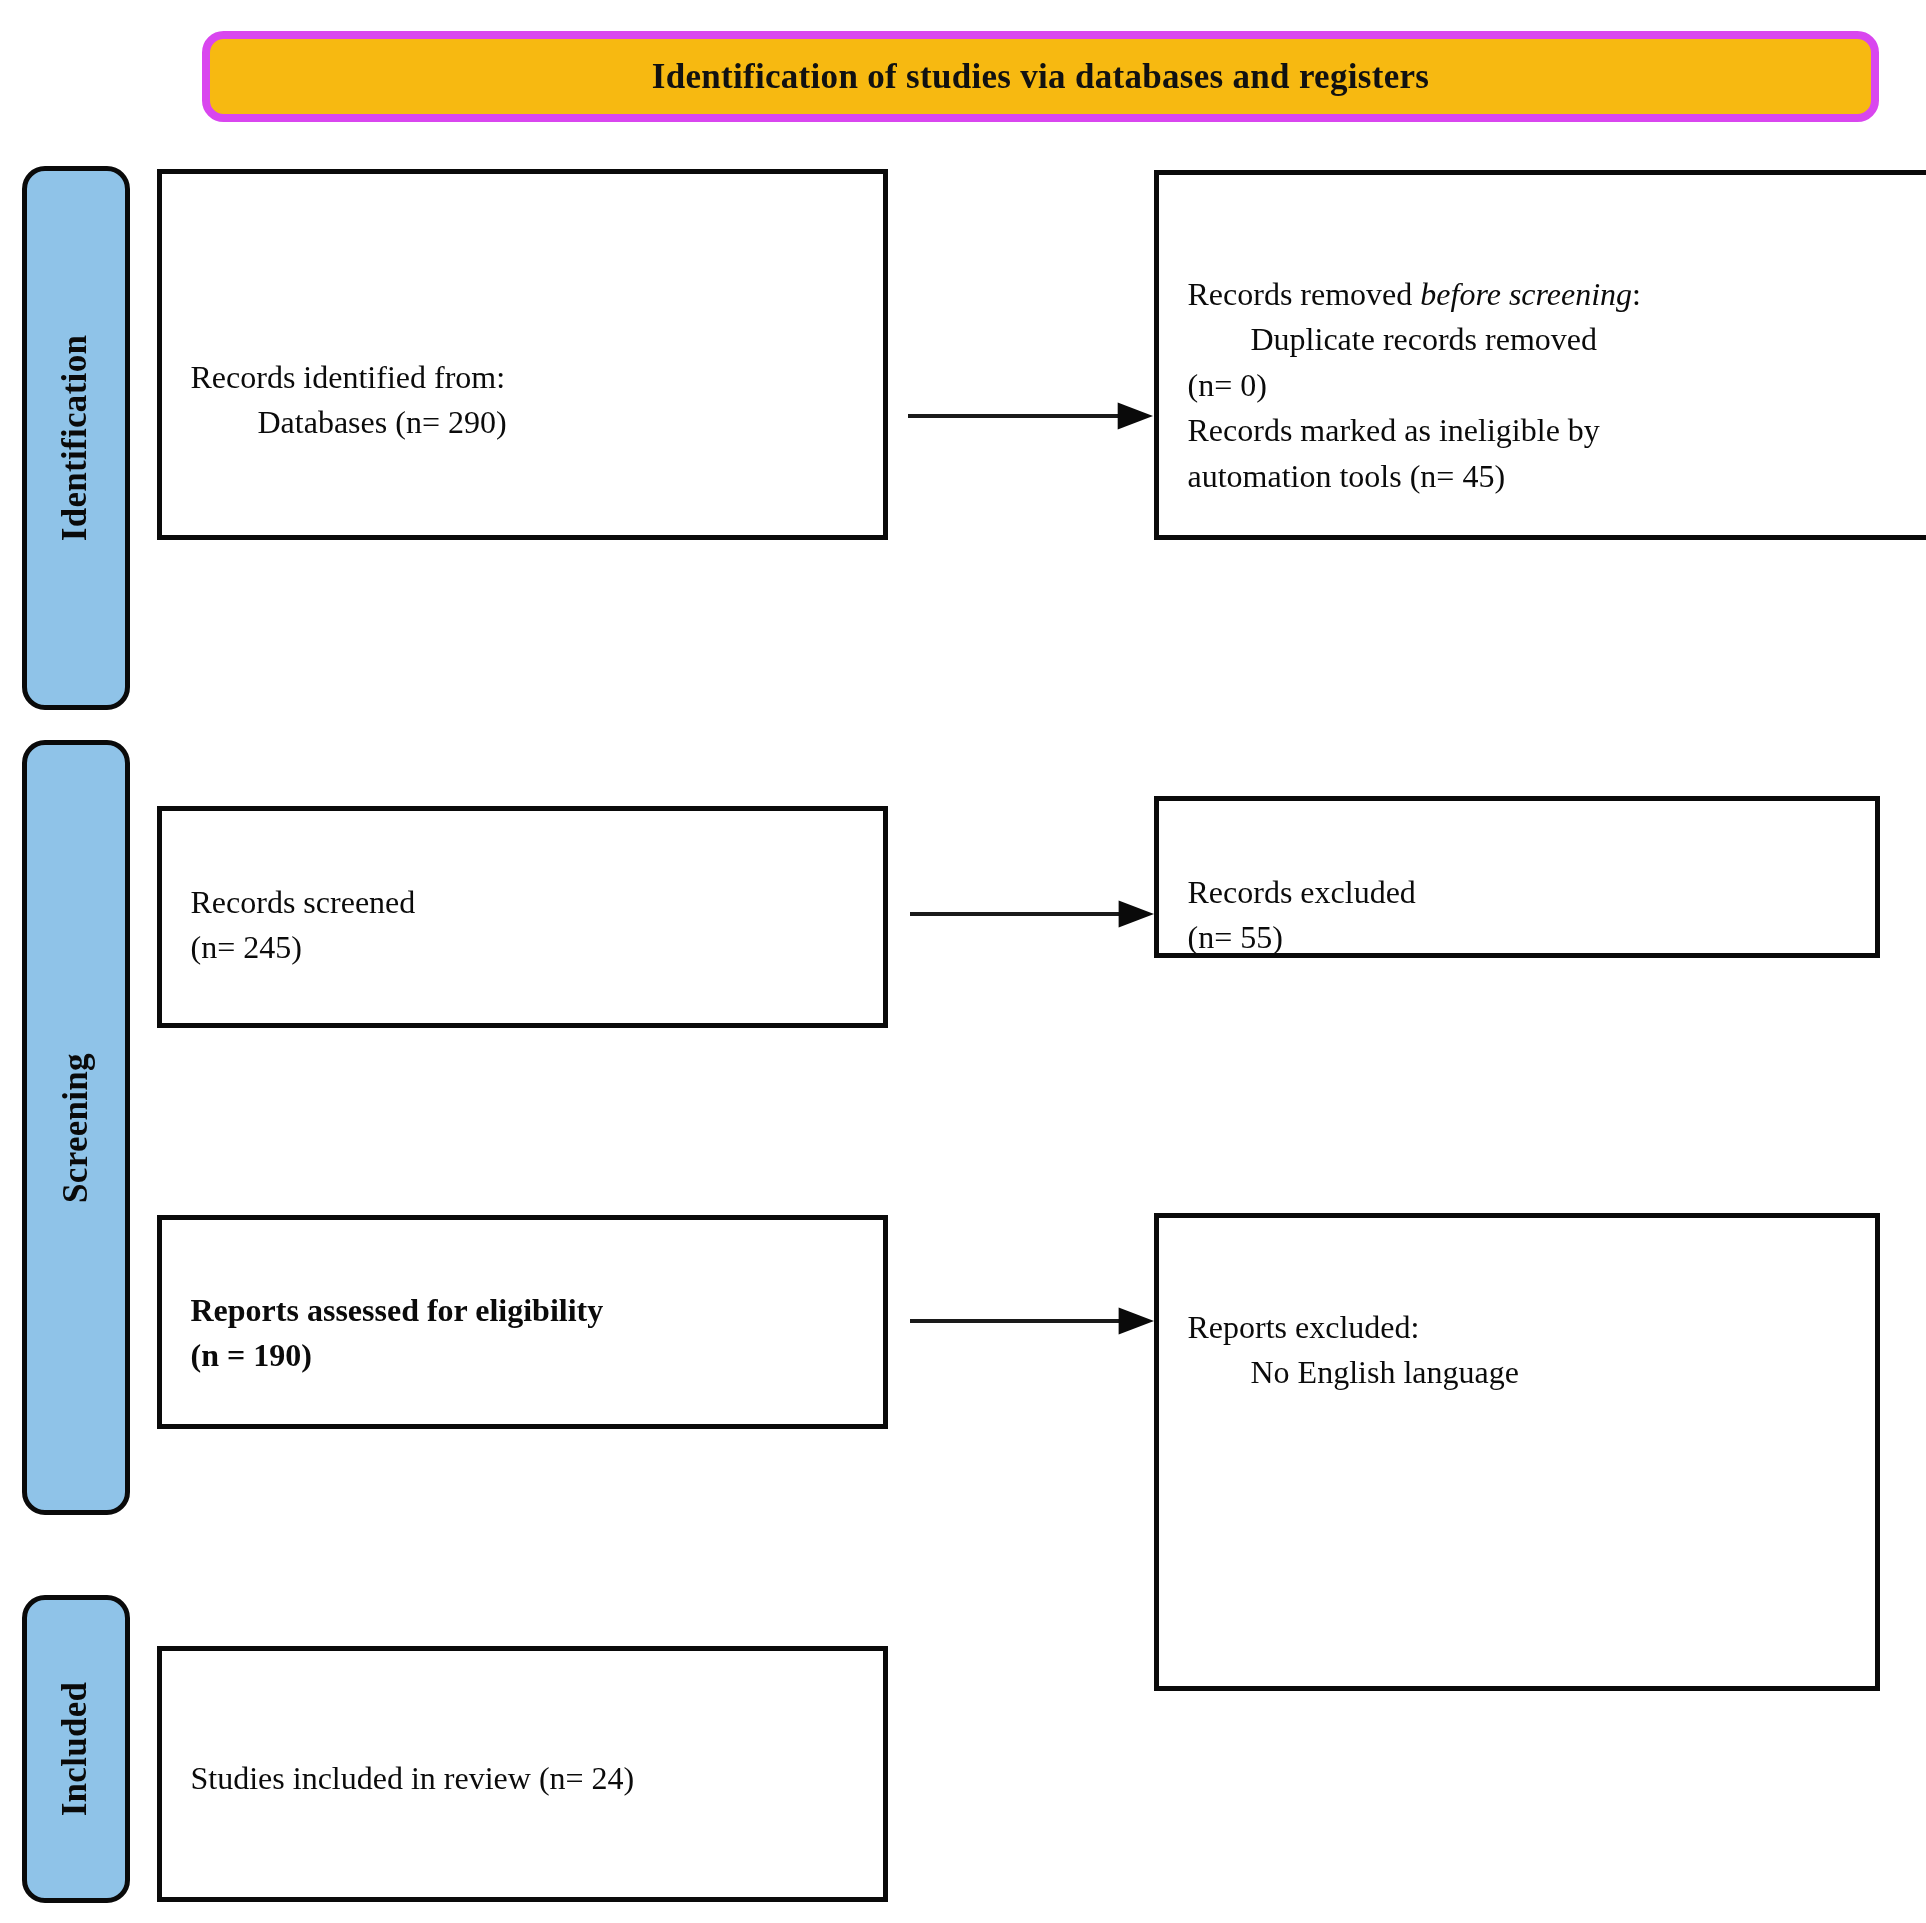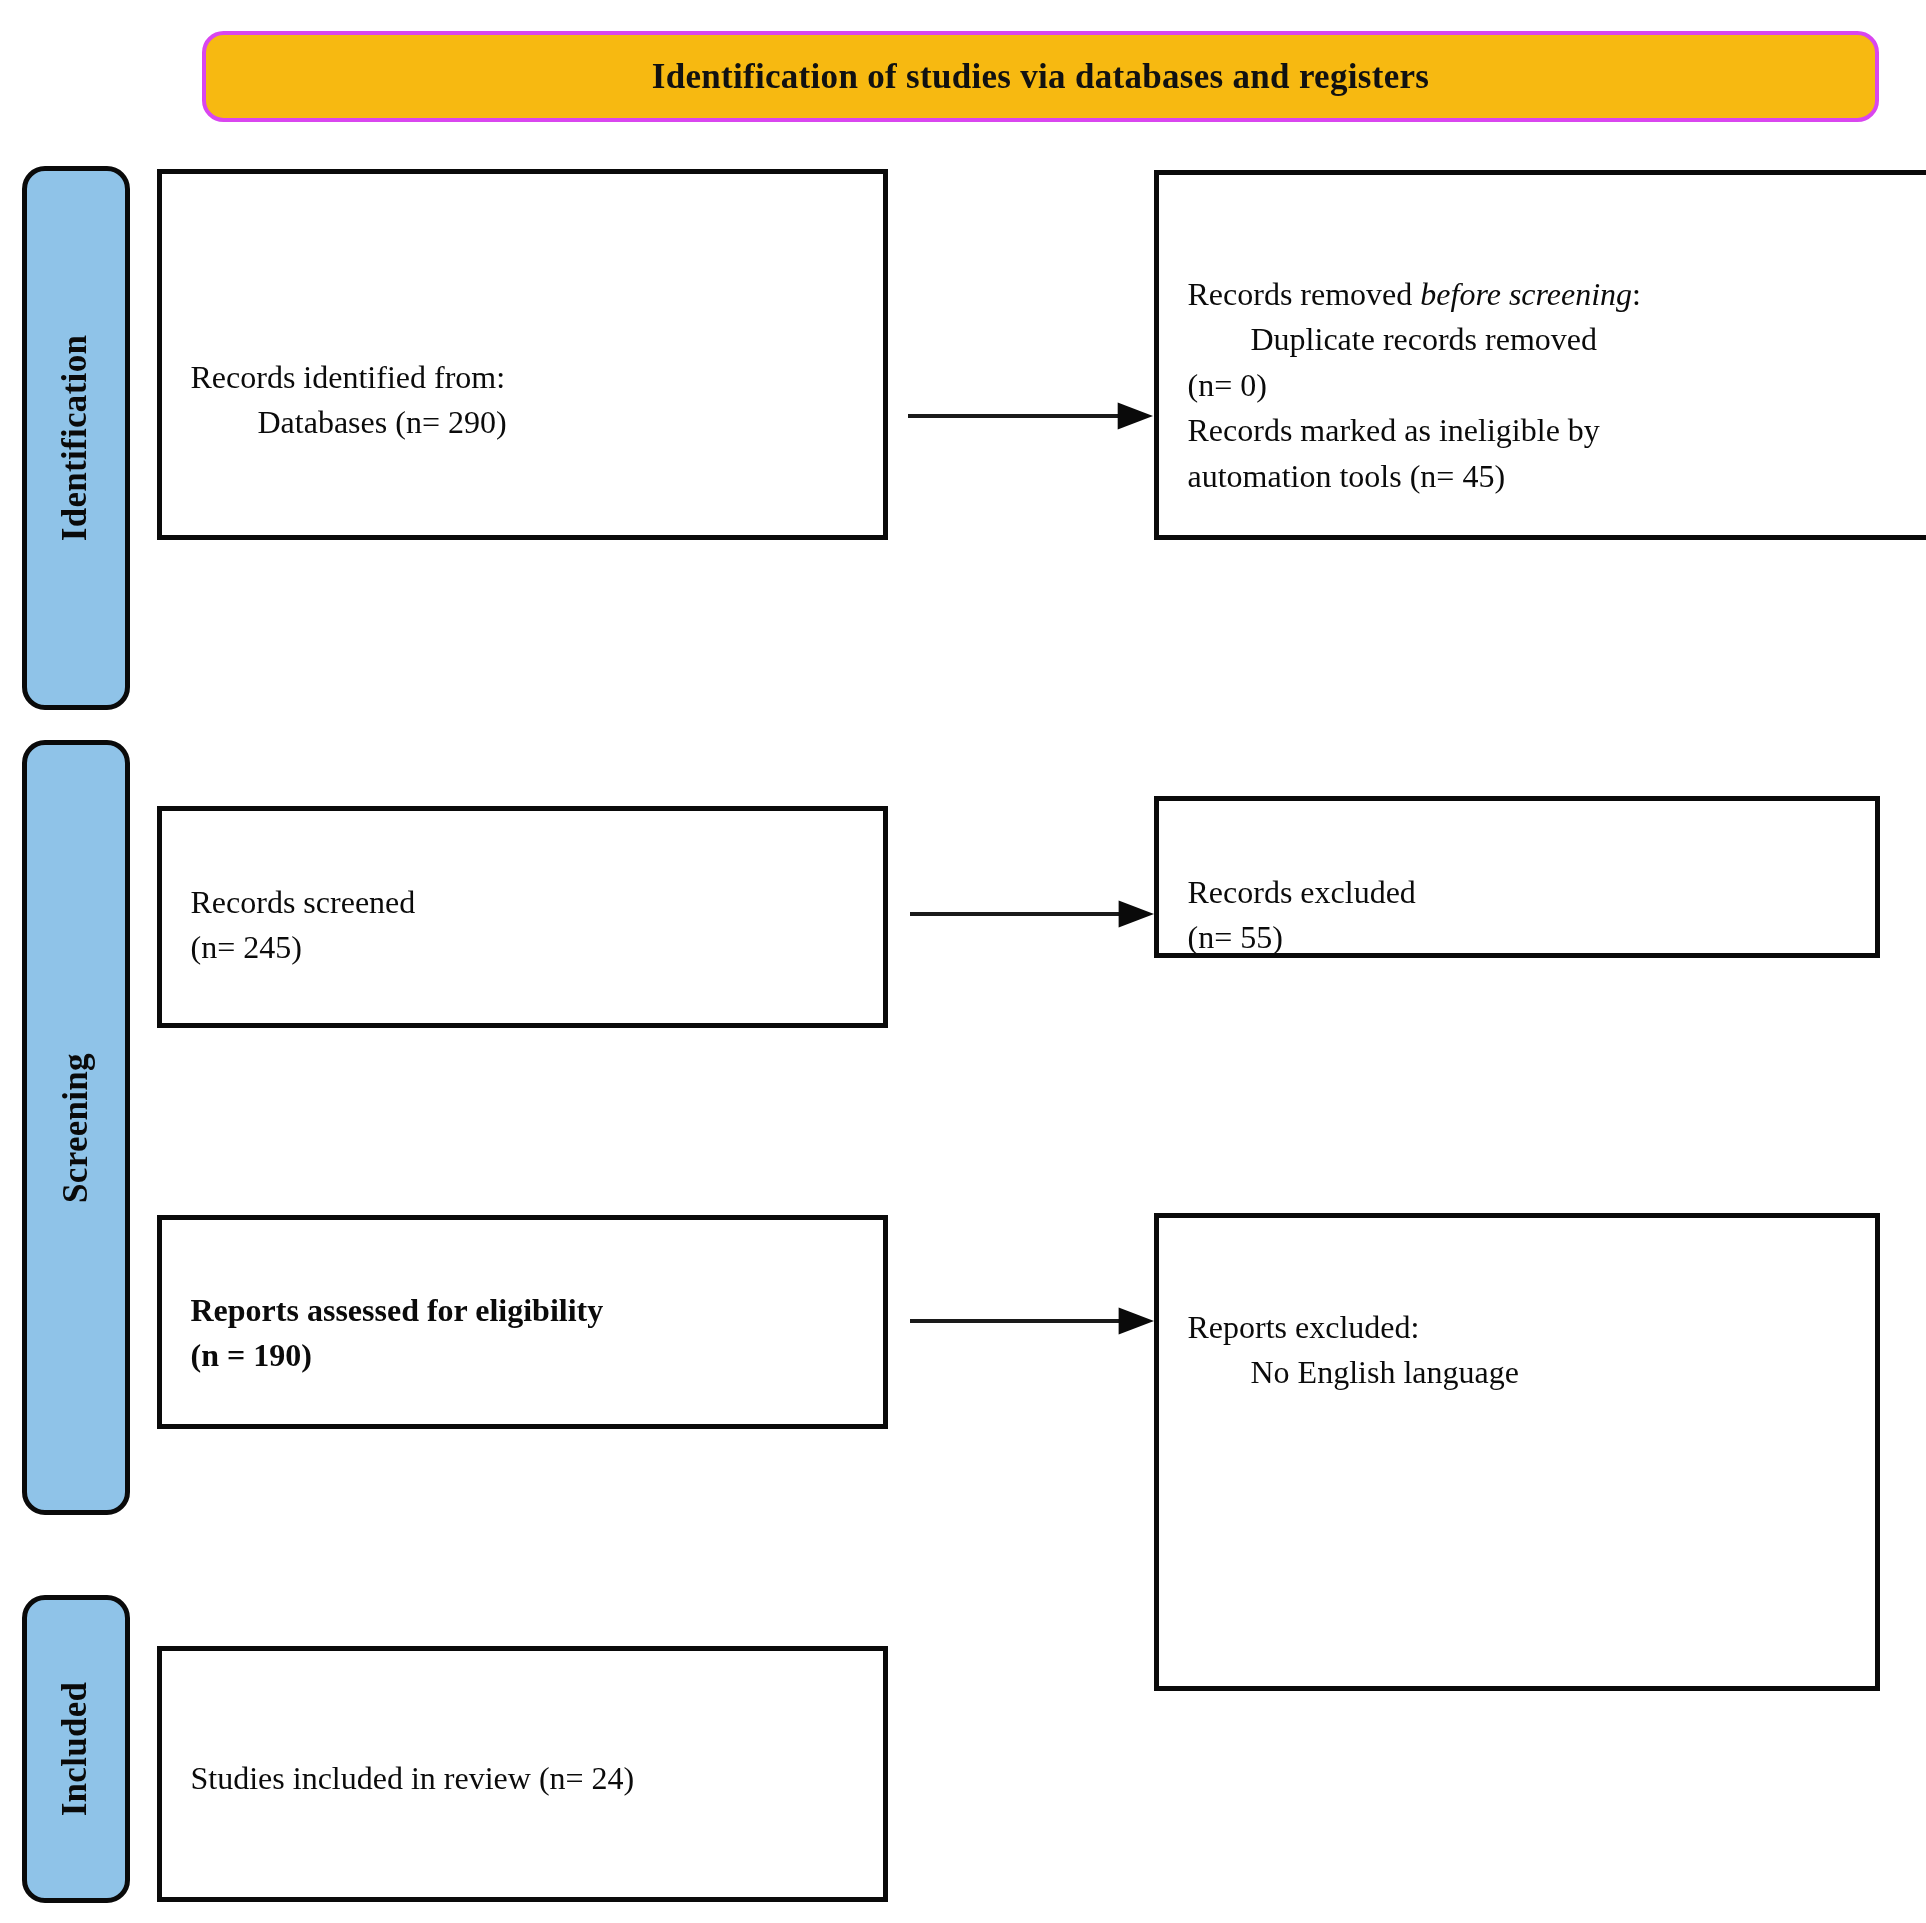--- a/index.html
+++ b/index.html
@@ -19,21 +19,21 @@
   }
 
   
   .banner {
     position: absolute;
     left: 202px;
     top: 31px;
     width: 1677px;
     height: 91px;
     background: #F7B911;
-    border: 4px solid #d946ef;
+    border: 8px solid #d946ef;
     border-radius: 21.6px;
     box-sizing: border-box;
     display: flex;
     align-items: center;
     justify-content: center;
   }
   .banner-title {
     font-family: "Liberation Serif", "DejaVu Serif", serif;
     font-weight: bold;
     font-size: 35px;

